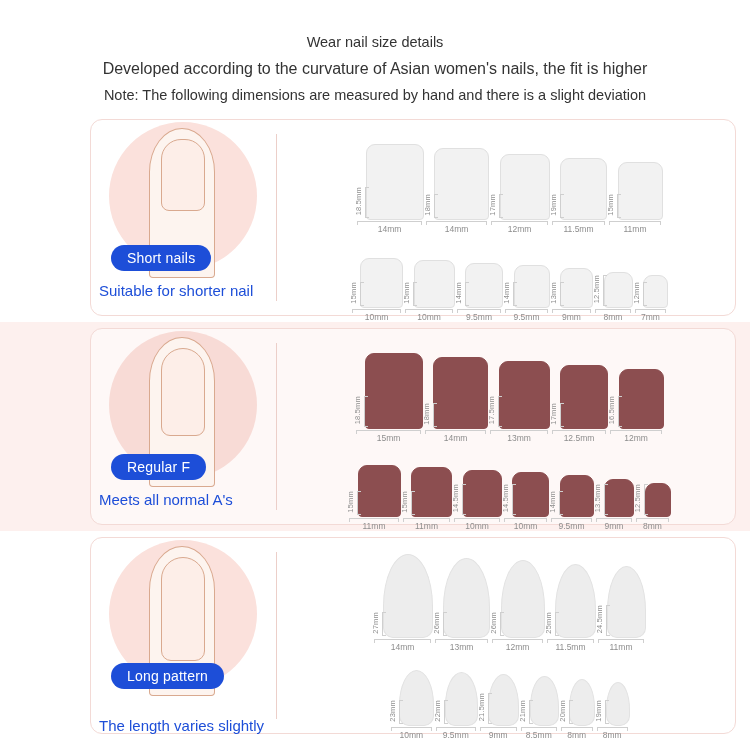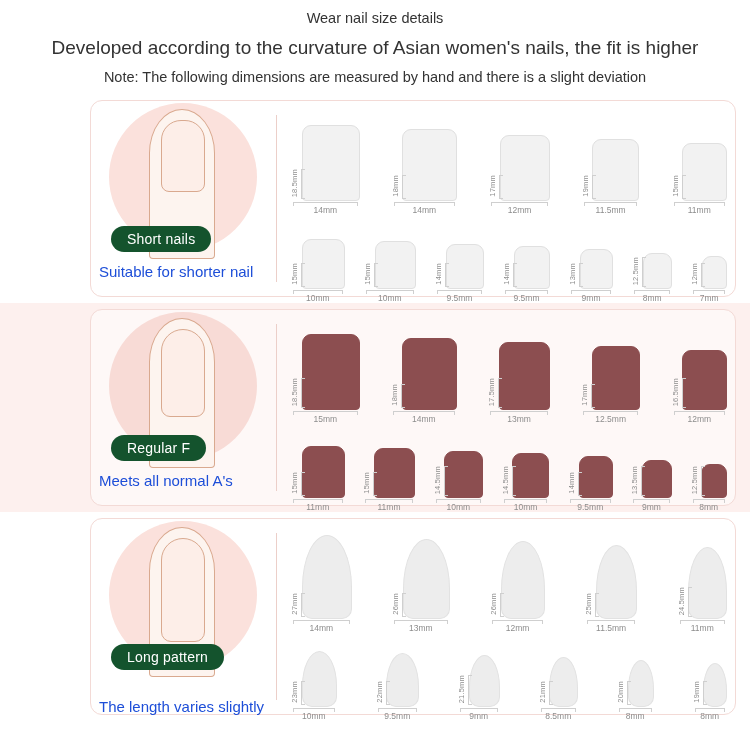--- a/index.html
+++ b/index.html
@@ -7,29 +7,29 @@
   body {
     width: 750px; height: 750px;
     font-family: "Liberation Sans", sans-serif;
     background: #ffffff;
     color: #3a3a3a;
     overflow: hidden;
     position: relative;
   }
 
   
-  .header { padding: 6px 0 4px 0; }
+  .header { padding: 6px 0 4px 0; margin-top: 24px; }
   .header .line {
     text-align: center;
     font-size: 14.5px;
     color: #333;
     line-height: 1.75;
   }
   .header .line.l1 { font-size: 14.5px; }
-  .header .line.l2 { font-size: 19px; }
+  .header .line.l2 { font-size: 16px; }
   .header .line.l3 { font-size: 14.5px; }
 
   
   .section {
     position: relative;
     height: 209px;
     display: flex;
     align-items: stretch;
   }
   .section.tint { background: #fdf0ee; }
@@ -88,21 +88,21 @@
   }
   .nail.long {
     height: 104px;
     border-radius: 22px 22px 10px 10px;
   }
 
   .badge {
     position: absolute;
     left: 20px;
     bottom: 44px;
-    background: #14532d;
+    background: #1d4ed8;
     color: #ffffff;
     border-radius: 14px;
     padding: 5px 16px;
     font-size: 14px;
     letter-spacing: .2px;
     white-space: nowrap;
   }
   .caption {
     position: absolute;
     left: 8px;
@@ -128,22 +128,22 @@
 
   
   .grid {
     flex: 1;
     position: relative;
     padding: 10px 8px 6px 14px;
   }
   .row {
     display: flex;
     align-items: flex-end;
-    justify-content: space-between;
-    gap: 10px;
+    justify-content: center;
+    gap: 0;
   }
   .row.r1 { height: 104px; }
   .row.r2 { height: 82px; margin-top: 6px; }
 
   .cell {
     display: flex;
     flex-direction: column;
     align-items: center;
     position: relative;
   }

